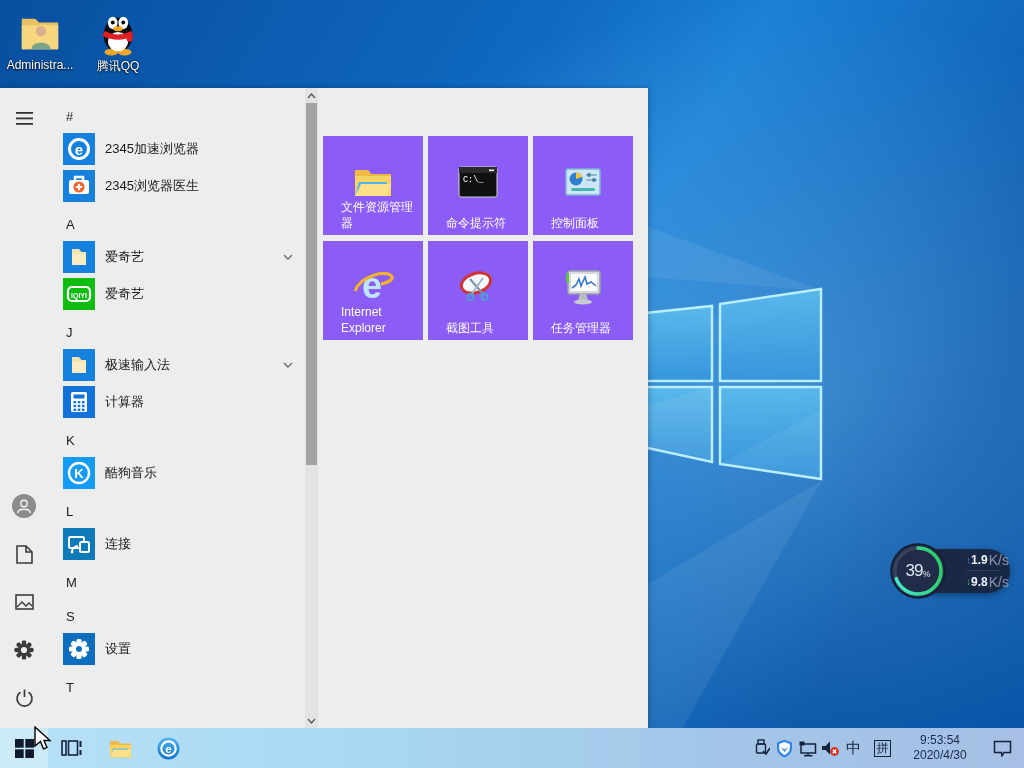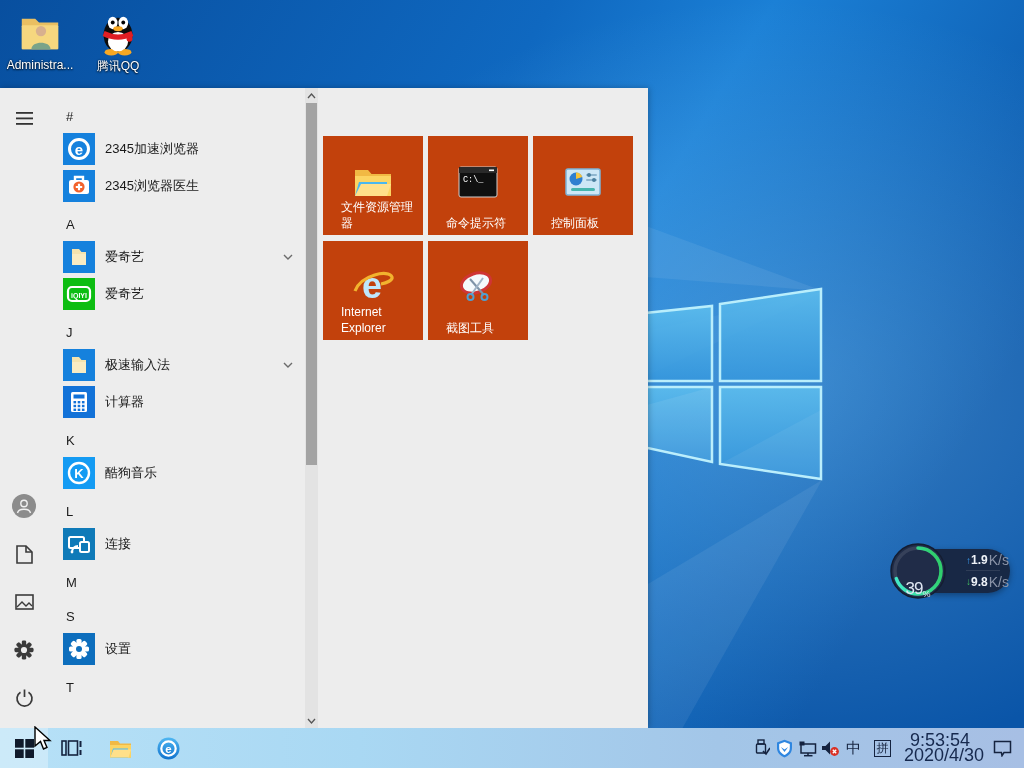--- a/index.html
+++ b/index.html
@@ -35,53 +35,53 @@
   .al-label { margin-left:10px; font-size:13px; color:#191919; white-space:nowrap; }
   .al-chev { position:absolute; right:10px; top:13px; width:12px; height:12px; }
 
   .sm-scrollbar { position:absolute; left:305px; top:0; width:13px; height:640px; background:#e3e3e3; }
   .sb-arrow { position:absolute; left:0; width:13px; height:15px; display:flex; align-items:center; justify-content:center; cursor:pointer; }
   .sb-up { top:0; } .sb-down { bottom:0; }
   .sb-thumb { position:absolute; left:1px; top:15px; width:11px; height:362px; background:#a3a3a3; cursor:pointer; }
 
   .tiles { position:absolute; left:323px; top:48px; display:grid;
       grid-template-columns:repeat(3,100px); grid-auto-rows:99px; gap:6px 5px; }
-  .tile { position:relative; background:#c2410c; cursor:pointer; }
+  .tile { position:relative; background:#8b5cf6; cursor:pointer; }
   .tile-ico { position:absolute; left:50%; top:24px; transform:translateX(-50%); width:44px; height:44px; }
   .tile-label { position:absolute; left:8px; right:6px; bottom:4px; font-size:12px; line-height:16px; color:#fff;margin-left:10px; }
 
   
   .net-widget { position:absolute; left:890px; top:543px; z-index:2; cursor:pointer; }
   .nw-pill { position:absolute; left:24px; top:6px; width:96px; height:44px; border-radius:22px;
       background:rgba(24,36,60,.93); box-shadow:0 2px 6px rgba(0,0,0,.35); }
   .nw-row { position:absolute; left:52px; right:10px; height:21px; display:flex; align-items:center; }
   .nw-row1 { top:1px; border-bottom:1px solid rgba(255,255,255,.10); }
   .nw-row2 { top:22px; }
   .nw-arrow { font-size:10px; font-weight:bold; width:12px; }
   .nw-up { color:#3aa0f5; } .nw-down { color:#43c163; }
   .nw-val { font-size:12px; font-weight:bold; color:#eef2f8; }
   .nw-unit { font-size:14px; color:#8b94a8; margin-left:1px; }
   .nw-gauge { position:absolute; left:0; top:0; width:56px; height:56px; }
   .nw-pct { position:absolute; left:0; top:0; width:56px; height:56px; display:flex;
-      align-items:flex-end; justify-content:center; color:#dfe6f2; }
+      align-items:center; justify-content:center; color:#dfe6f2; }
   .nw-pct .big { font-size:17px; letter-spacing:-1px; }
   .nw-pct .small { font-size:9px; margin-top:5px; }
 
   
   .taskbar { position:absolute; left:0; top:728px; width:1024px; height:40px; z-index:4;
       background:linear-gradient(90deg,#b7e1f7 0%,#a9d8f3 35%,#a3c6e8 70%,#a7bfe4 100%);
       display:flex; align-items:center; }
   .tb-btn { width:48px; height:40px; display:flex; align-items:center; justify-content:center; cursor:pointer; }
   .tb-start { background:rgba(255,255,255,.30); }
   .tb-tray { margin-left:auto; display:flex; align-items:center; height:40px; padding-right:4px; }
   .tray-btn { width:23px; height:40px; display:flex; align-items:center; justify-content:center; cursor:pointer; }
   .tray-text { font-size:15px; color:#15233f; }
   .tray-pin { font-size:12px; color:#15233f; border:1.5px solid #15233f; width:17px; height:17px;
       display:flex; align-items:center; justify-content:center; }
-  .tb-clock { width:72px; text-align:center; font-size:18px; color:#16294e; line-height:15px;
+  .tb-clock { width:72px; text-align:center; font-size:12px; color:#16294e; line-height:15px;
       cursor:pointer; margin:0 8px 0 10px; }
   .tb-notif { width:36px; height:40px; display:flex; align-items:center; justify-content:center; cursor:pointer; }
 
   .cursor { position:absolute; left:34px; top:726px; z-index:6; pointer-events:none; }
 </style>
 </head>
 <body>
 
 <div class="screen">
 
@@ -433,20 +433,31 @@
         <svg class="tile-ico" viewBox="0 0 44 44">
           <ellipse cx="20" cy="18" rx="15" ry="9.5" fill="#f4f9fc" stroke="#cf3535" stroke-width="3" transform="rotate(-18 20 18)"></ellipse>
           <line x1="14" y1="14" x2="28" y2="30" stroke="#7e93a8" stroke-width="2"></line>
           <line x1="27" y1="13" x2="15" y2="30" stroke="#9fb3c6" stroke-width="2"></line>
           <circle cx="14.5" cy="32" r="3" fill="none" stroke="#4f9fd2" stroke-width="2"></circle>
           <circle cx="28.5" cy="32" r="3" fill="none" stroke="#4f9fd2" stroke-width="2"></circle>
         </svg>
         <div class="tile-label">截图工具</div>
       </div>
 
+      <div class="tile">
+        <svg class="tile-ico" viewBox="0 0 44 44">
+          <rect x="7" y="6" width="32" height="23" rx="2" fill="#d7d9dc" stroke="#9aa0a6" stroke-width="1.5"></rect>
+          <rect x="10" y="9" width="26" height="17" fill="#fbfdff"></rect>
+          <polyline points="11,23 15,20 18,14 20,21 24,12 26,19 30,17 35,21" fill="none" stroke="#3b77c2" stroke-width="1.6"></polyline>
+          <rect x="5" y="8" width="3" height="10" rx="1" fill="#5cc24b"></rect>
+          <path d="M19 29 h6 l2 6 h-10 Z" fill="#b9bdc2"></path>
+          <ellipse cx="22" cy="37" rx="9" ry="2.5" fill="#c8ccd1"></ellipse>
+        </svg>
+        <div class="tile-label">任务管理器</div>
+      </div>
     </div>
   </div>
 
   <div class="taskbar">
     <div class="tb-btn tb-start">
       <svg width="19" height="19" viewBox="0 0 19 19">
         <rect x="0" y="0" width="8.7" height="8.7" fill="#101a2b"></rect>
         <rect x="10.3" y="0" width="8.7" height="8.7" fill="#101a2b"></rect>
         <rect x="0" y="10.3" width="8.7" height="8.7" fill="#101a2b"></rect>
         <rect x="10.3" y="10.3" width="8.7" height="8.7" fill="#101a2b"></rect>

